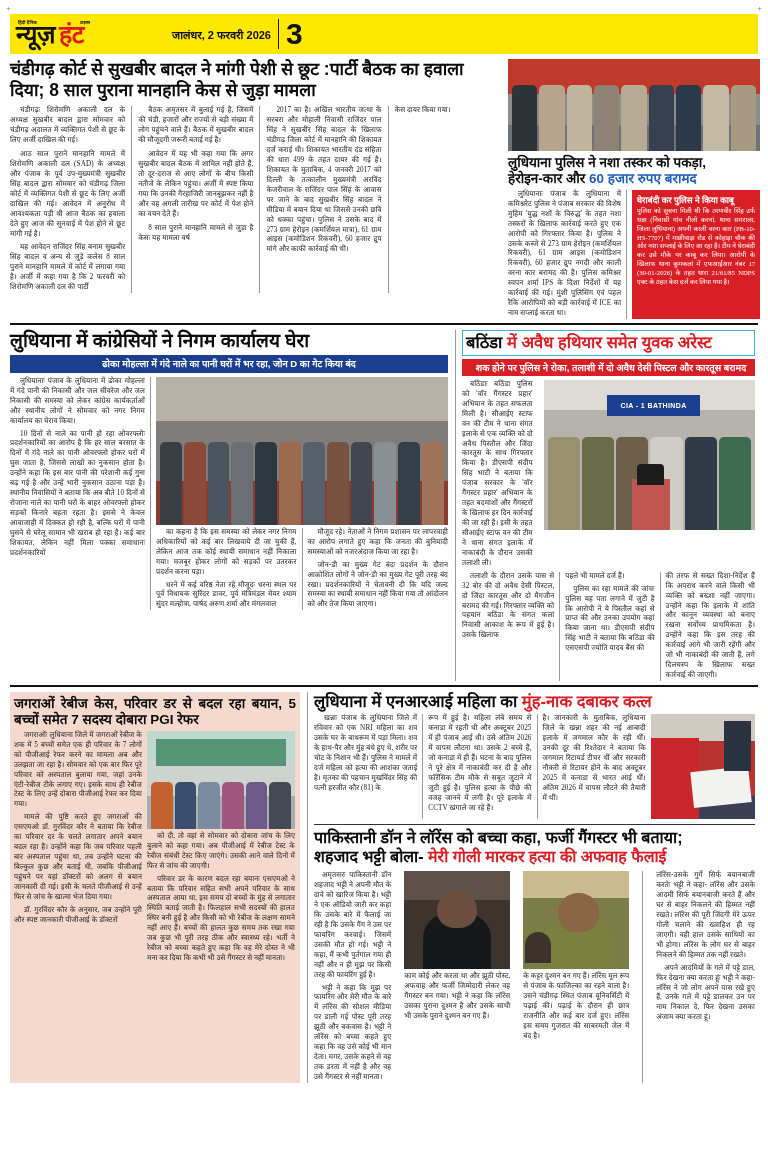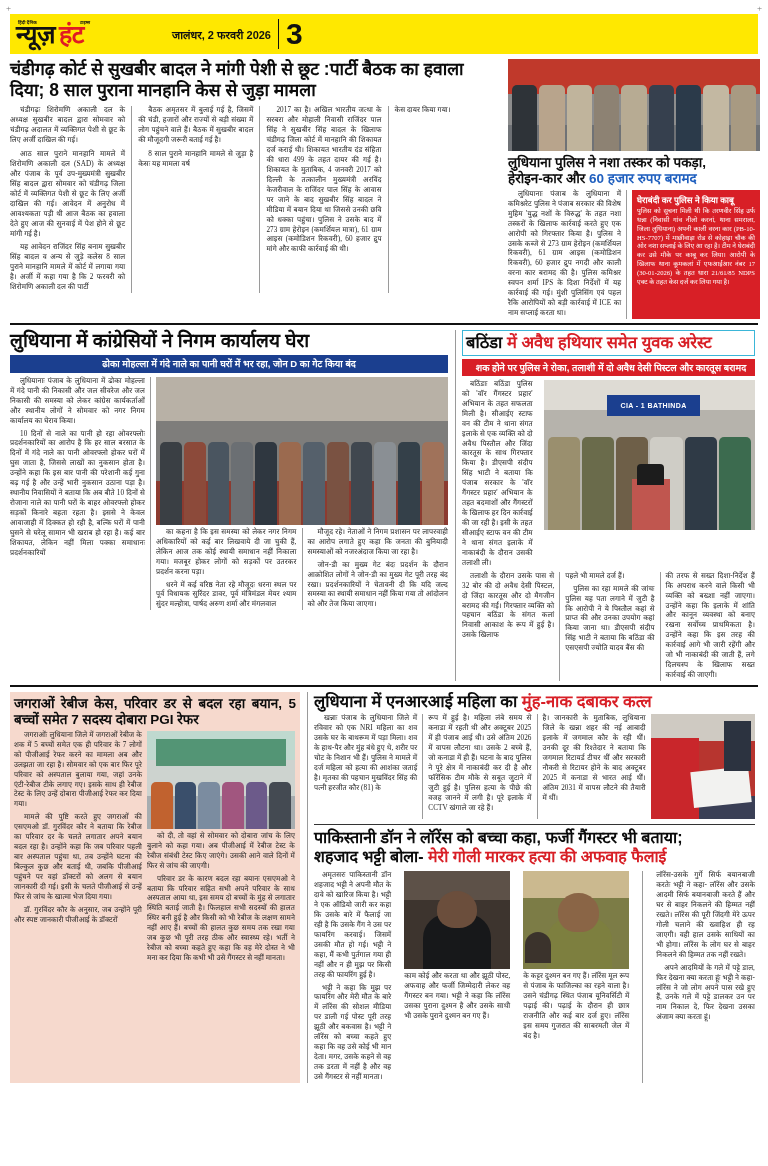--- a/index.html
+++ b/index.html
@@ -107,20 +107,21 @@
       <div style="height:2px;"></div>
       <div class="cols3">
         <div class="c" style="width:118px;">
           <p class="body-txt" style="margin:0 0 4px;text-indent:10px;">चंडीगढ़ः शिरोमणि अकाली दल के अध्यक्ष सुखबीर बादल द्वारा सोमवार को चंडीगढ़ अदालत में व्यक्तिगत पेशी से छूट के लिए अर्जी दाखिल की गई।</p>
           <p class="body-txt" style="margin:0 0 4px;text-indent:10px;">आठ साल पुराने मानहानि मामले में शिरोमणि अकाली दल (SAD) के अध्यक्ष और पंजाब के पूर्व उप-मुख्यमंत्री सुखबीर सिंह बादल द्वारा सोमवार को चंडीगढ़ जिला कोर्ट में व्यक्तिगत पेशी से छूट के लिए अर्जी दाखिल की गई। आवेदन में अनुरोध में आवश्यकता पड़ी थी आज बैठक का हवाला देते हुए आज की सुनवाई में पेश होने से छूट मांगी गई है।</p>
           <p class="body-txt" style="margin:0;text-indent:10px;">यह आवेदन राजिंदर सिंह बनाम सुखबीर सिंह बादल व अन्य से जुड़े कलेस 8 साल पुराने मानहानि मामले में कोर्ट में लगाया गया है। अर्जी में कहा गया है कि 2 फरवरी को शिरोमणि अकाली दल की पार्टी</p>
         </div>
         <div class="divider-v"></div>
         <div class="c" style="width:118px;">
           <p class="body-txt" style="margin:0 0 4px;text-indent:10px;">बैठक अमृतसर में बुलाई गई है, जिसमें की चंडी, हजारों और राज्यों से बड़ी संख्या में लोग पहुंचने वाले हैं। बैठक में सुखबीर बादल की मौजूदगी जरूरी बताई गई है।</p>
+          <p class="body-txt" style="margin:0 0 4px;text-indent:10px;">आवेदन में यह भी कहा गया कि अगर सुखबीर बादल बैठक में शामिल नहीं होते हैं, तो दूर-दराज से आए लोगों के बीच किसी नतीजे के लेकिन पहुंचा। अर्जी में स्पष्ट किया गया कि उनकी गैरहाजिरी जानबूझकर नहीं है और वह अगली तारीख पर कोर्ट में पेश होने का वचन देते हैं।</p>
           <p class="body-txt" style="margin:0;text-indent:10px;">8 साल पुराने मानहानि मामले से जुड़ा है केसः यह मामला वर्ष</p>
         </div>
         <div class="divider-v"></div>
         <div class="c" style="width:118px;">
           <p class="body-txt" style="margin:0;text-indent:10px;">2017 का है। अखिल भारतीय जत्था के सरबरा और मोहाली निवासी राजिंदर पाल सिंह ने सुखबीर सिंह बादल के खिलाफ चंडीगढ़ जिला कोर्ट में मानहानि की शिकायत दर्ज कराई थी। शिकायत भारतीय दंड संहिता की धारा 499 के तहत दायर की गई है। शिकायत के मुताबिक, 4 जनवरी 2017 को दिल्ली के तत्कालीन मुख्यमंत्री अरविंद केजरीवाल के राजिंदर पाल सिंह के आवास पर जाने के बाद सुखबीर सिंह बादल ने मीडिया में बयान दिया था जिससे उनकी छवि को धक्का पहुंचा। पुलिस ने उसके बाद में 273 ग्राम हेरोइन (कमर्शियल मात्रा), 61 ग्राम आइस (कमोडिशन रिकवरी), 60 हजार द्रुप मांगे और काफी कार्रवाई की थी।</p>
         </div>
         <div class="divider-v"></div>
         <div class="c" style="width:110px;">
           <p class="body-txt" style="margin:0;">केस दायर किया गया।</p>
         </div>
@@ -286,21 +287,21 @@
         <div style="display:flex;gap:5px;margin-top:3px;">
           <div style="width:107px;">
             <p class="body-txt" style="margin:0;text-indent:10px;">खन्नाः पंजाब के लुधियाना जिले में रविवार को एक NRI महिला का शव उसके घर के बाथरूम में पड़ा मिला। शव के हाथ-पैर और मुंह बंधे हुए थे, शरीर पर चोट के निशान भी हैं। पुलिस ने मामले में दर्ज महिला को हत्या की आशंका जताई है। मृतका की पहचान मुखविंदर सिंह की पत्नी हरजीत कौर (81) के</p>
           </div>
           <div class="divider-v"></div>
           <div style="width:107px;">
             <p class="body-txt" style="margin:0;">रूप में हुई है। महिला लंबे समय से कनाडा में रहती थी और अक्टूबर 2025 में ही पंजाब आई थी। उसे अंतिम 2026 में वापस लौटना था। उसके 2 बच्चे हैं, जो कनाडा में ही हैं। घटना के बाद पुलिस ने पूरे क्षेत्र में नाकाबंदी कर दी है और फॉरेंसिक टीम मौके से सबूत जुटाने में जुटी हुई है। पुलिस हत्या के पीछे की वजह जानने में लगी है। पूरे इलाके में CCTV खंगाले जा रहे हैं।</p>
           </div>
           <div class="divider-v"></div>
           <div style="width:107px;">
-            <p class="body-txt" style="margin:0;">है। जानकारी के मुताबिक, लुधियाना जिले के खन्ना शहर की नई आबादी इलाके में जगमाल कौर के रही थीं। उनकी दूर की रिश्तेदार ने बताया कि जगमाल रिटायर्ड टीचर थीं और सरकारी नौकरी से रिटायर होने के बाद अक्टूबर 2025 में कनाडा से भारत आई थीं। अंतिम 2031 में वापस लौटने की तैयारी में थीं।</p>
+            <p class="body-txt" style="margin:0;">है। जानकारी के मुताबिक, लुधियाना जिले के खन्ना शहर की नई आबादी इलाके में जगमाल कौर के रही थीं। उनकी दूर की रिश्तेदार ने बताया कि जगमाल रिटायर्ड टीचर थीं और सरकारी नौकरी से रिटायर होने के बाद अक्टूबर 2025 में कनाडा से भारत आई थीं। अंतिम 2026 में वापस लौटने की तैयारी में थीं।</p>
           </div>
           <div style="width:108px;">
             <div class="photo ph-red" style="height:105px;">
               <div style="position:absolute;bottom:0;left:0;width:46%;height:78%;background:#c9262b;"></div>
               <div style="position:absolute;bottom:14%;left:40%;width:56%;height:34%;background:#f2f2f0;transform:rotate(-6deg);"></div>
               <div style="position:absolute;top:6%;right:4%;width:26%;height:48%;background:#2c3340;"></div>
             </div>
           </div>
         </div>
       </div>

